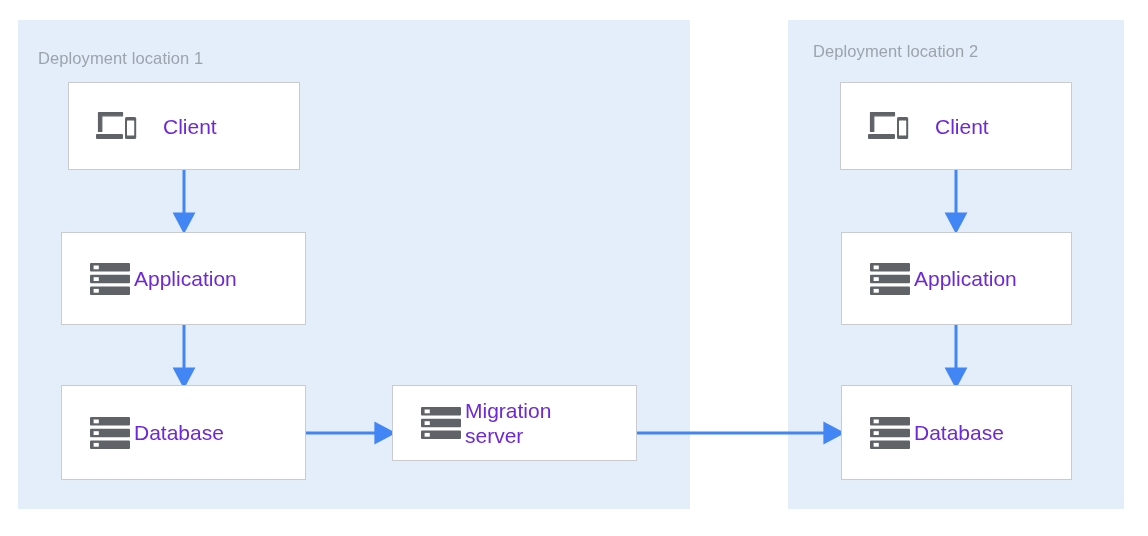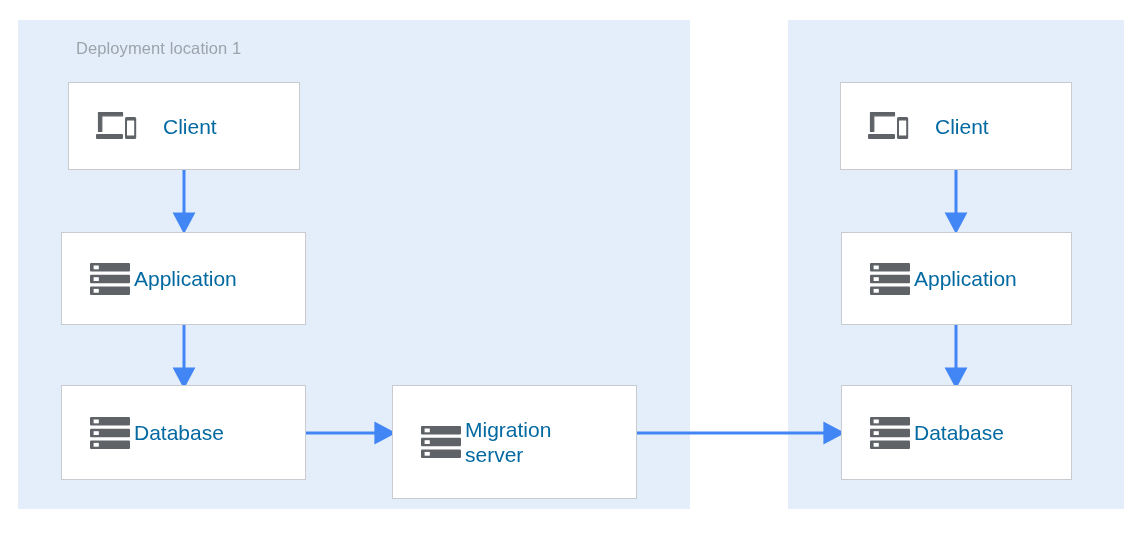--- a/index.html
+++ b/index.html
@@ -48,21 +48,21 @@
   .node-icon {
     flex: 0 0 auto;
     display: flex;
     align-items: center;
     justify-content: center;
   }
   .node-label {
     flex: 1 1 auto;
     font-size: 21px;
     line-height: 25px;
-    color: #0369a1;
+    color: #6d28d9;
     white-space: pre-line;
   }
 
   
   .node.client .node-icon { margin-left: 22px; width: 50px; }
   .node.client .node-label { margin-left: 22px; }
 
   .node.server .node-icon { margin-left: 24px; width: 48px; }
   .node.server .node-label { }
 
@@ -75,23 +75,24 @@
     height: 536px;
     pointer-events: none;
   }
 </style>
 </head>
 <body>
 
 <div id="canvas">
 
   <div class="zone" style="left:18px; top:20px; width:672px; height:489px;"></div>
-  <div class="zone-label" style="left:38px; top:38px;margin-left:38px;">Deployment location 1</div>
+  <div class="zone-label" style="left:38px; top:48px;">Deployment location 1</div>
 
   <div class="zone" style="left:788px; top:20px; width:336px; height:489px;"></div>
+  <div class="zone-label" style="left:813px; top:41px;">Deployment location 2</div>
 
   <svg id="links" viewBox="0 0 1148 536" width="1148" height="536">
     <defs>
       <marker id="arrowhead" markerWidth="9" markerHeight="9" refX="3.2" refY="4.5" orient="auto" markerUnits="strokeWidth">
         <path d="M 0 0.7 L 7.2 4.5 L 0 8.3 z" fill="#4285f4"></path>
       </marker>
     </defs>
 
     <g>
       <line x1="184" y1="170" x2="184" y2="222" stroke="#4285f4" stroke-width="3" marker-end="url(#arrowhead)"></line>
@@ -155,21 +156,21 @@
         <rect x="3.6" y="3.5" width="5.2" height="3.8" fill="#ffffff"></rect>
         <rect x="0" y="12.7" width="40" height="8.6" rx="1" fill="#5f6368"></rect>
         <rect x="3.6" y="15.2" width="5.2" height="3.8" fill="#ffffff"></rect>
         <rect x="0" y="24.4" width="40" height="8.6" rx="1" fill="#5f6368"></rect>
         <rect x="3.6" y="26.9" width="5.2" height="3.8" fill="#ffffff"></rect>
       </svg>
     </span>
     <span class="node-label">Database</span>
   </div>
 
-  <div class="node server" style="left:392px; top:385px; width:245px; height:114px;">
+  <div class="node server" style="left:392px; top:385px; width:245px; height:76px;">
     <span class="node-icon">
       <svg width="40" height="34" viewBox="0 0 40 34" aria-hidden="true">
         <rect x="0" y="1" width="40" height="8.6" rx="1" fill="#5f6368"></rect>
         <rect x="3.6" y="3.5" width="5.2" height="3.8" fill="#ffffff"></rect>
         <rect x="0" y="12.7" width="40" height="8.6" rx="1" fill="#5f6368"></rect>
         <rect x="3.6" y="15.2" width="5.2" height="3.8" fill="#ffffff"></rect>
         <rect x="0" y="24.4" width="40" height="8.6" rx="1" fill="#5f6368"></rect>
         <rect x="3.6" y="26.9" width="5.2" height="3.8" fill="#ffffff"></rect>
       </svg>
     </span>

